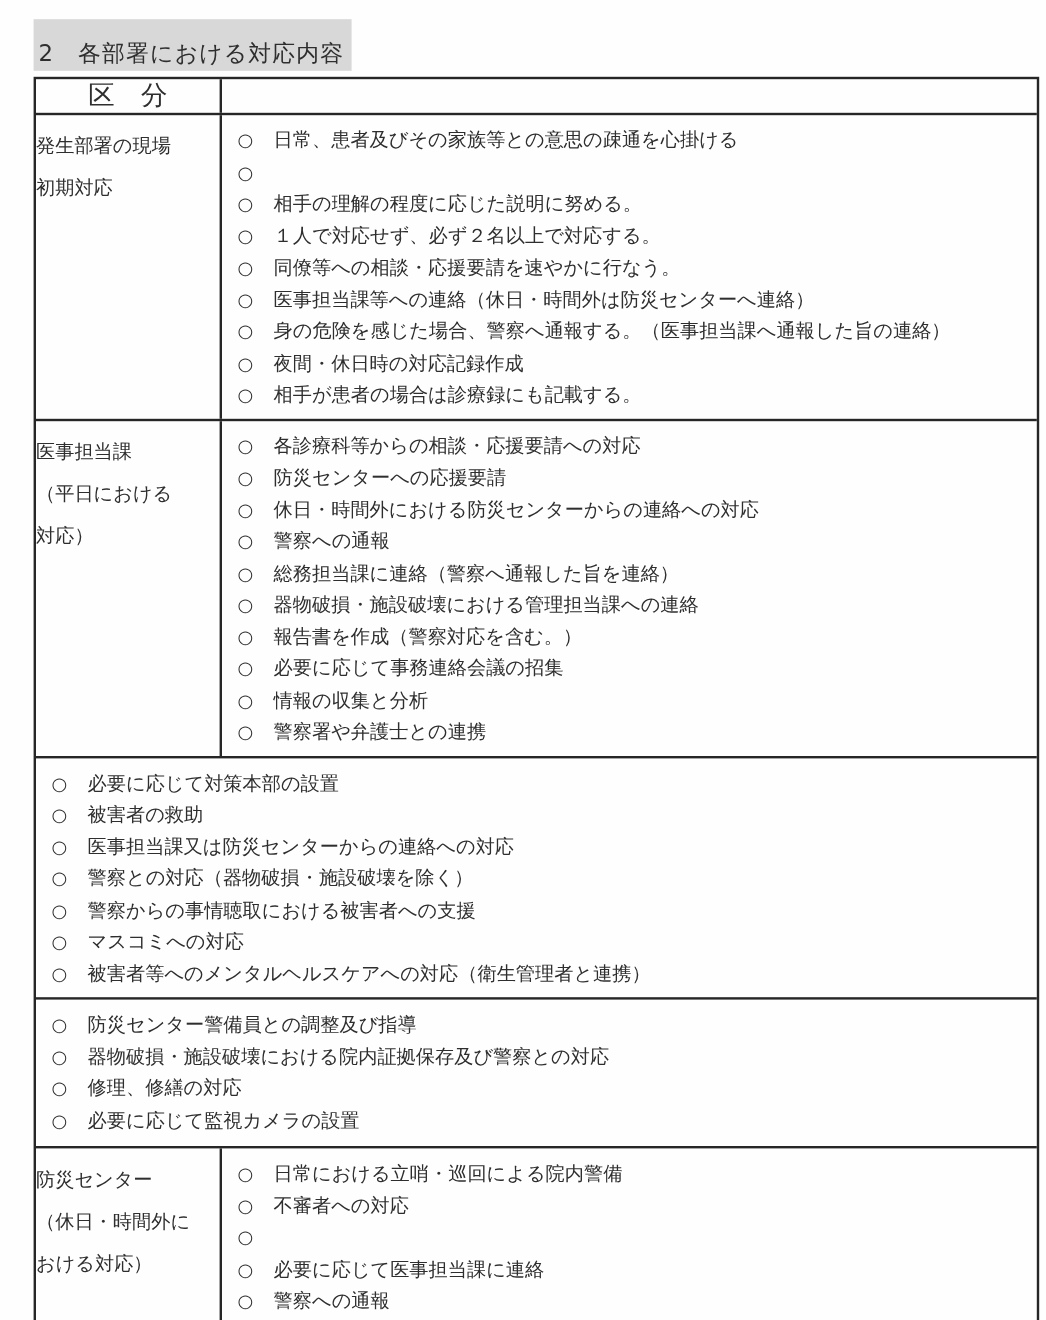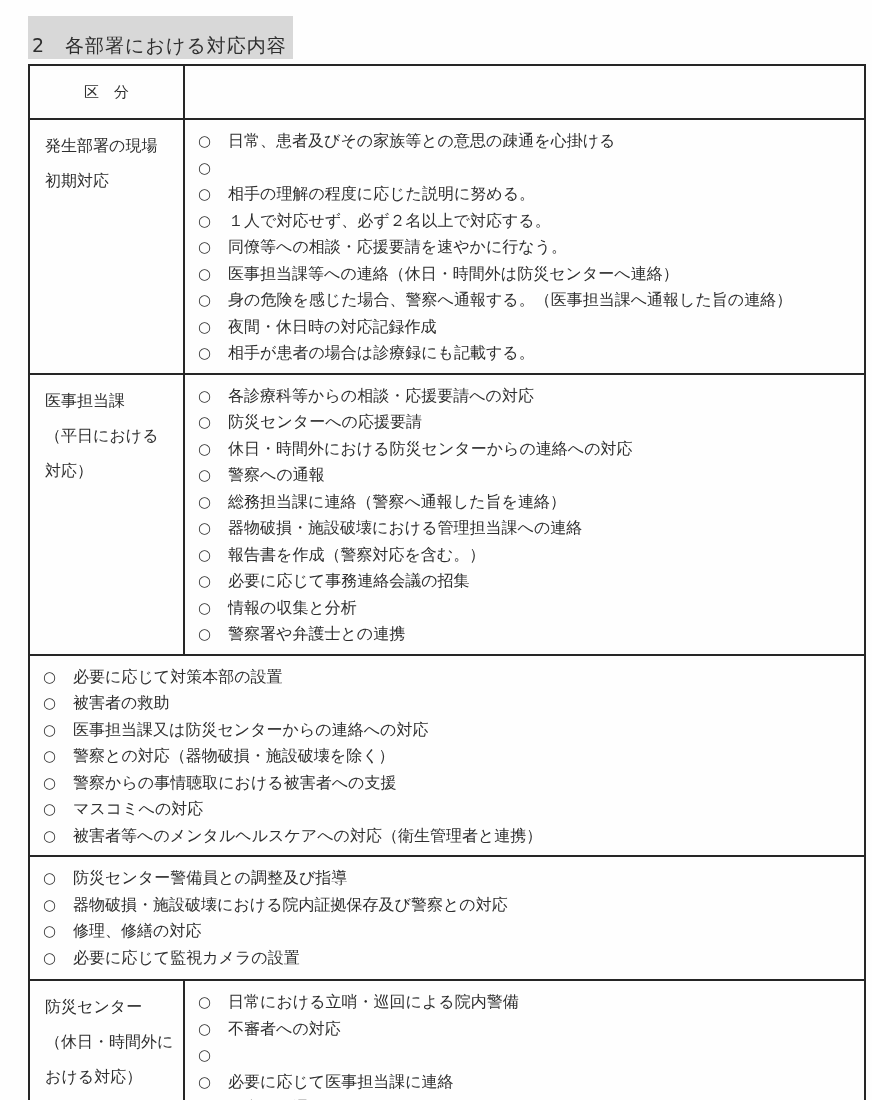--- a/index.html
+++ b/index.html
@@ -35,29 +35,29 @@
   .thead, .trow {
     display: grid;
     grid-template-columns: 155px 1fr;
   }
   .trow { border-top: 2px solid #262626; }
 
   .hcell {
     display: flex;
     align-items: center;
     justify-content: center;
-    height: 52px;
-    font-size: 15px;
+    height: 28px;
+    font-size: 22px;
     white-space: pre;
   }
   .hcell.cat { border-right: 2px solid #262626; }
 
   .cell.cat {
     border-right: 2px solid #262626;
-    padding: 8px 2px 8px 15px;
+    padding: 8px 2px 8px 0;
     font-size: 16px;
     line-height: 35px;
   }
   .cat-line { white-space: nowrap; }
 
   .cell.content { padding: 8px 6px 6px 13px; }
 
   .item {
     display: flex;
     align-items: baseline;

